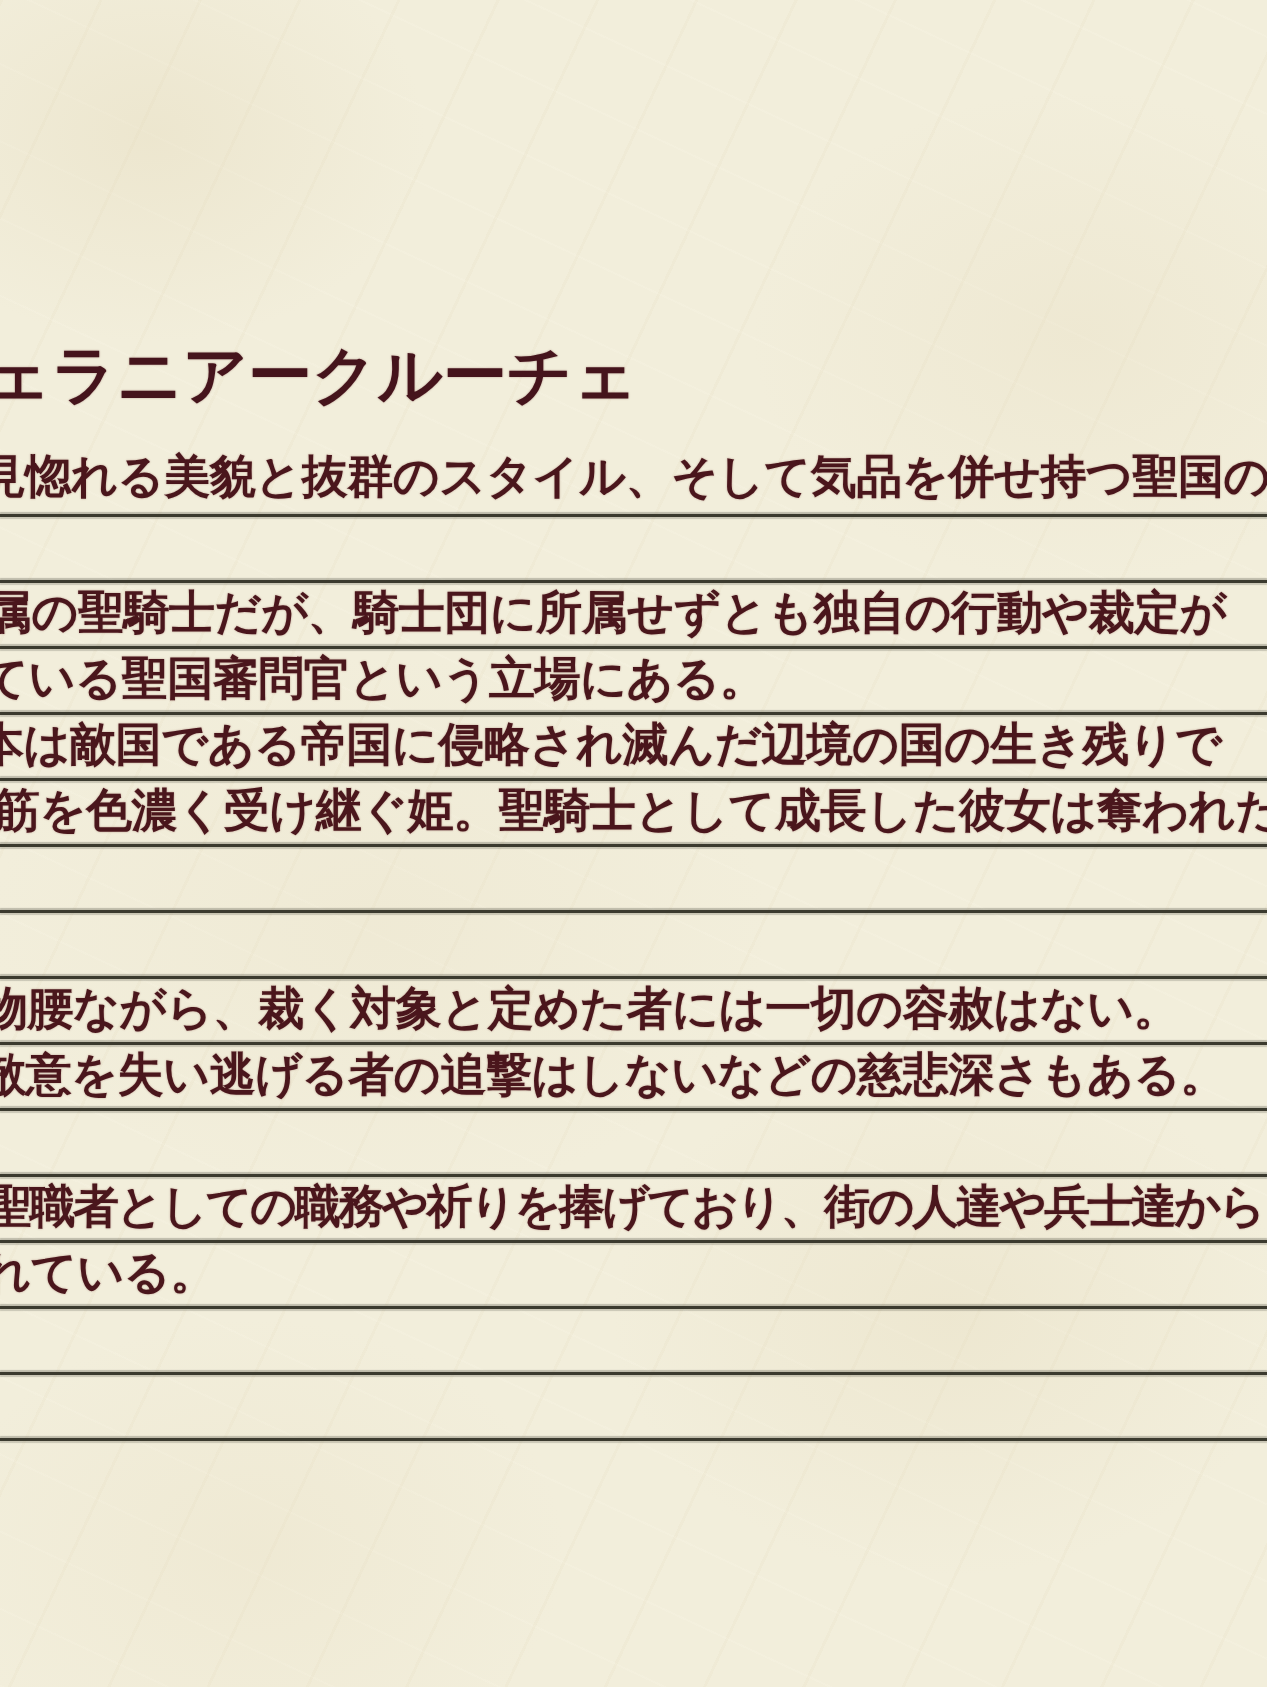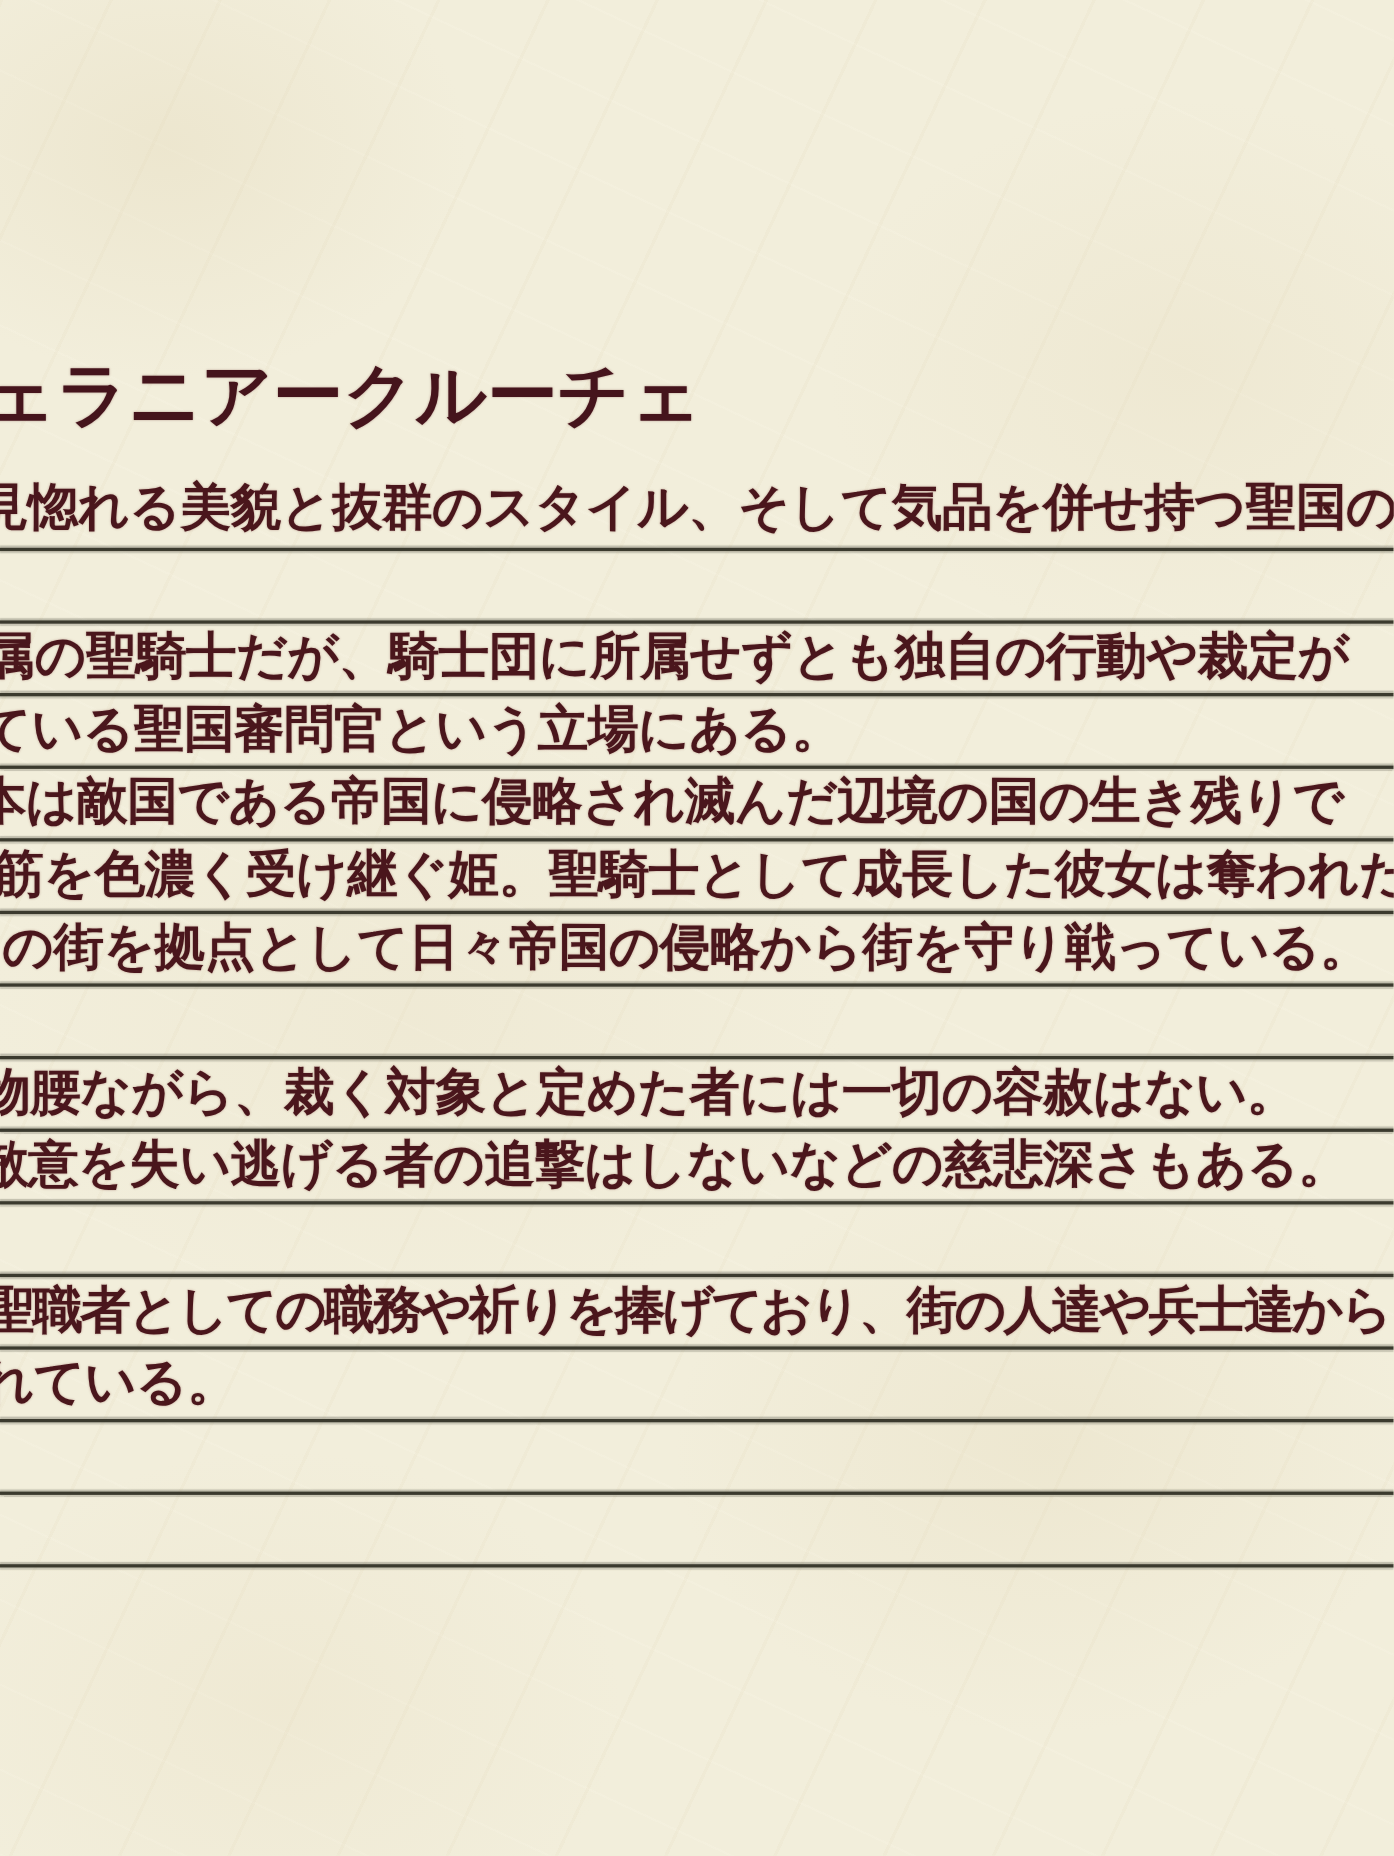--- a/index.html
+++ b/index.html
@@ -12,21 +12,21 @@
     background-image:
       radial-gradient(ellipse 420px 320px at 12% 8%,  rgba(224,212,178,.30), transparent 65%),
       radial-gradient(ellipse 500px 380px at 85% 20%, rgba(226,214,182,.24), transparent 65%),
       radial-gradient(ellipse 600px 420px at 30% 55%, rgba(229,219,190,.22), transparent 65%),
       radial-gradient(ellipse 520px 400px at 75% 78%, rgba(224,212,178,.26), transparent 65%),
       radial-gradient(ellipse 480px 360px at 20% 92%, rgba(228,216,184,.22), transparent 65%),
       repeating-linear-gradient(115deg, rgba(218,204,168,.10) 0 3px, transparent 3px 90px),
       repeating-linear-gradient(25deg,  rgba(255,252,240,.12) 0 2px, transparent 2px 70px);
     font-family: "DejaVu Sans", sans-serif;
   }
-  .paper { position: absolute; inset: 0; }
+  .paper { position: absolute; inset: 0; margin-top: 16px; }
   .rule {
     position: absolute;
     left: 0;
     width: 100%;
     height: 3px;
     background: #3b3a2e;
     box-shadow: 0 -2px 1px rgba(59,58,46,.28), 0 2px 1px rgba(59,58,46,.22);
   }
   .doc-title {
     position: absolute;
@@ -66,21 +66,20 @@
 
 <div class="paper">
 
   <div class="doc-title">ェラニアークルーチェ</div>
 
   <div class="bio-line l0">見惚れる美貌と抜群のスタイル、そして気品を併せ持つ聖国の</div>
   <div class="bio-line l1">属の聖騎士だが、騎士団に所属せずとも独自の行動や裁定が</div>
   <div class="bio-line l2">ている聖国審問官という立場にある。</div>
   <div class="bio-line l3">本は敵国である帝国に侵略され滅んだ辺境の国の生き残りで</div>
   <div class="bio-line l4">筋を色濃く受け継ぐ姫。聖騎士として成長した彼女は奪われた</div>
-  <div class="bio-line l5">の街を拠点として日々帝国の侵略から街を守り戦っている。</div>
   <div class="bio-line l6">物腰ながら、裁く対象と定めた者には一切の容赦はない。</div>
   <div class="bio-line l7">敵意を失い逃げる者の追撃はしないなどの慈悲深さもある。</div>
   <div class="bio-line l8">聖職者としての職務や祈りを捧げており、街の人達や兵士達から</div>
   <div class="bio-line l9">れている。</div>
 
   <div class="rule" style="top:498px"></div>
   <div class="rule" style="top:564px"></div>
   <div class="rule" style="top:630px"></div>
   <div class="rule" style="top:696px"></div>
   <div class="rule" style="top:762px"></div>

